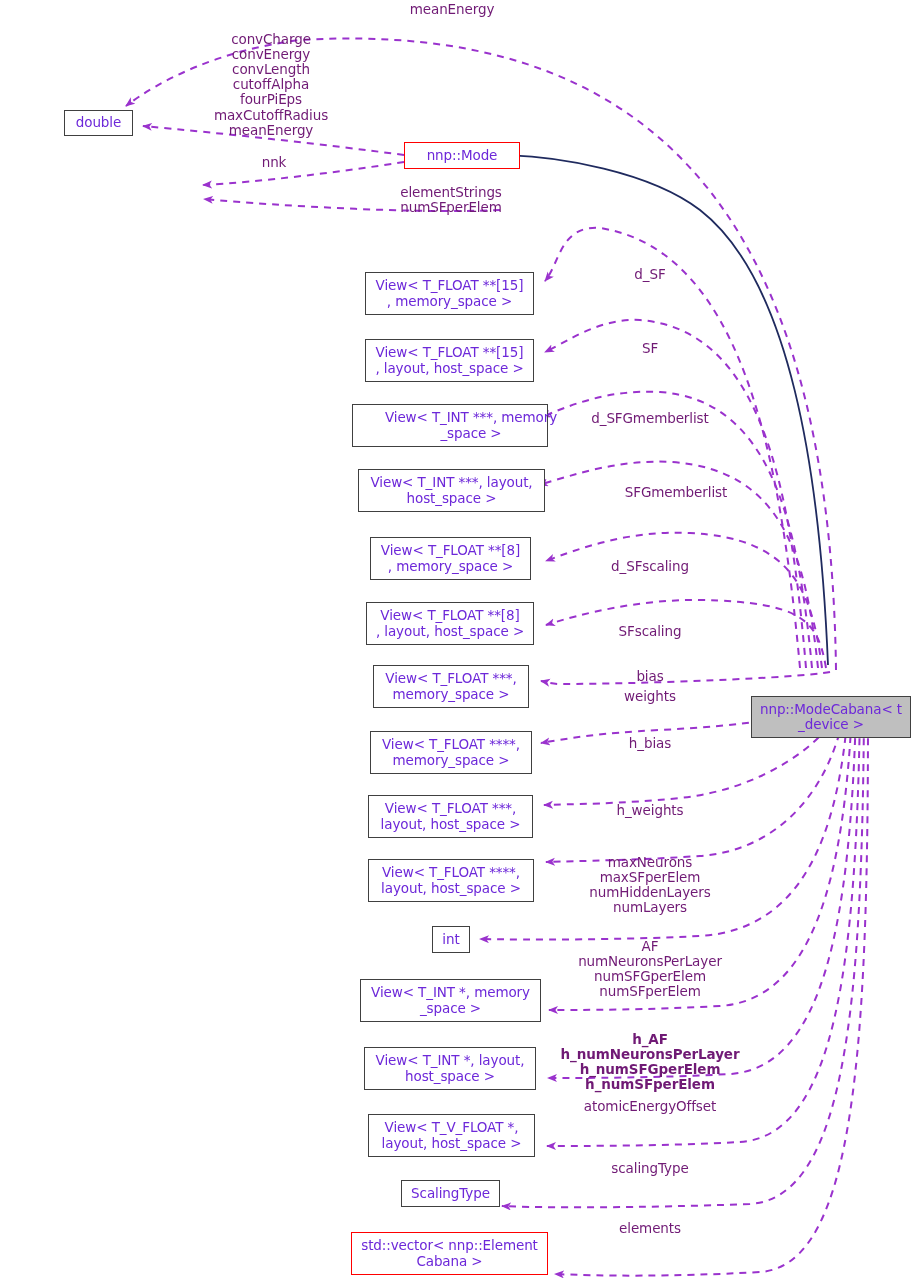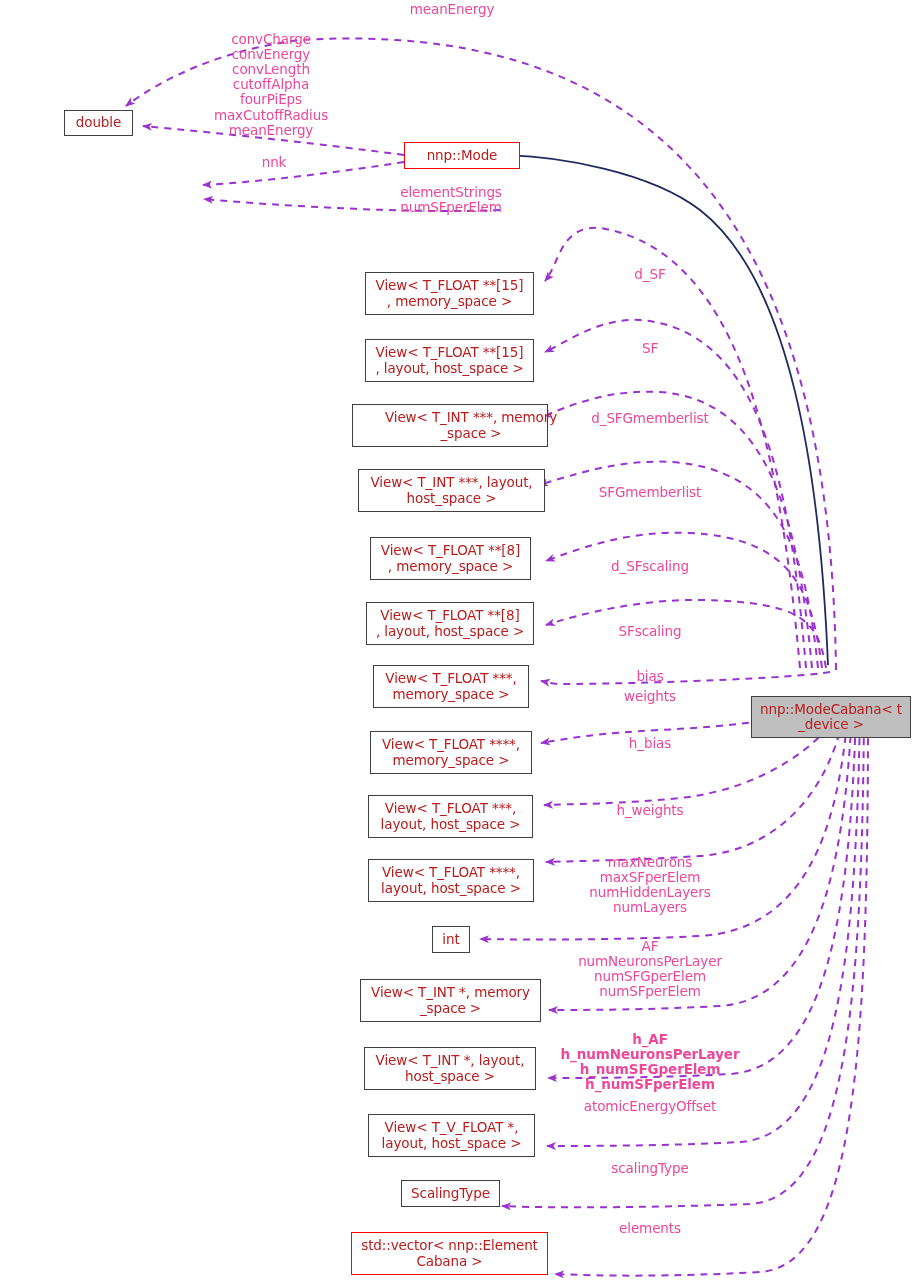--- a/index.html
+++ b/index.html
@@ -27,36 +27,36 @@
     position: absolute;
     box-sizing: border-box;
     background: #ffffff;
     border: 1px solid #404040;
     display: flex;
     align-items: center;
     justify-content: center;
     text-align: center;
     font-size: 13.5px;
     line-height: 1.12;
-    color: #b91c1c;
+    color: #6d28d9;
     white-space: pre;
     letter-spacing: -0.1px;
   }
   .node.red {
     border-color: #ff0000;
   }
   .node.filled {
     background: #bfbfbf;
     border-color: #404040;
   }
   .edge-label {
     position: absolute;
     font-size: 13.5px;
     line-height: 1.12;
-    color: #ec4899;
+    color: #701a75;
     text-align: center;
     white-space: pre;
     letter-spacing: -0.1px;
     transform: translateX(-50%);
   }
 </style>
 </head>
 <body>
 
 <div id="canvas">
@@ -223,21 +223,21 @@
 
   <div class="edge-label" style="left:451px; top:185px;">elementStrings
 numSFperElem</div>
 
   <div class="edge-label" style="left:650px; top:267px;">d_SF</div>
 
   <div class="edge-label" style="left:650px; top:341px;">SF</div>
 
   <div class="edge-label" style="left:650px; top:411px;">d_SFGmemberlist</div>
 
-  <div class="edge-label" style="left:650px; top:485px;">SFGmemberlist</div>
+  <div class="edge-label" style="left:676px; top:485px;">SFGmemberlist</div>
 
   <div class="edge-label" style="left:650px; top:559px;">d_SFscaling</div>
 
   <div class="edge-label" style="left:650px; top:624px;">SFscaling</div>
 
   <div class="edge-label" style="left:650px; top:669px;">bias</div>
 
   <div class="edge-label" style="left:650px; top:689px;">weights</div>
 
   <div class="edge-label" style="left:650px; top:736px;">h_bias</div>

